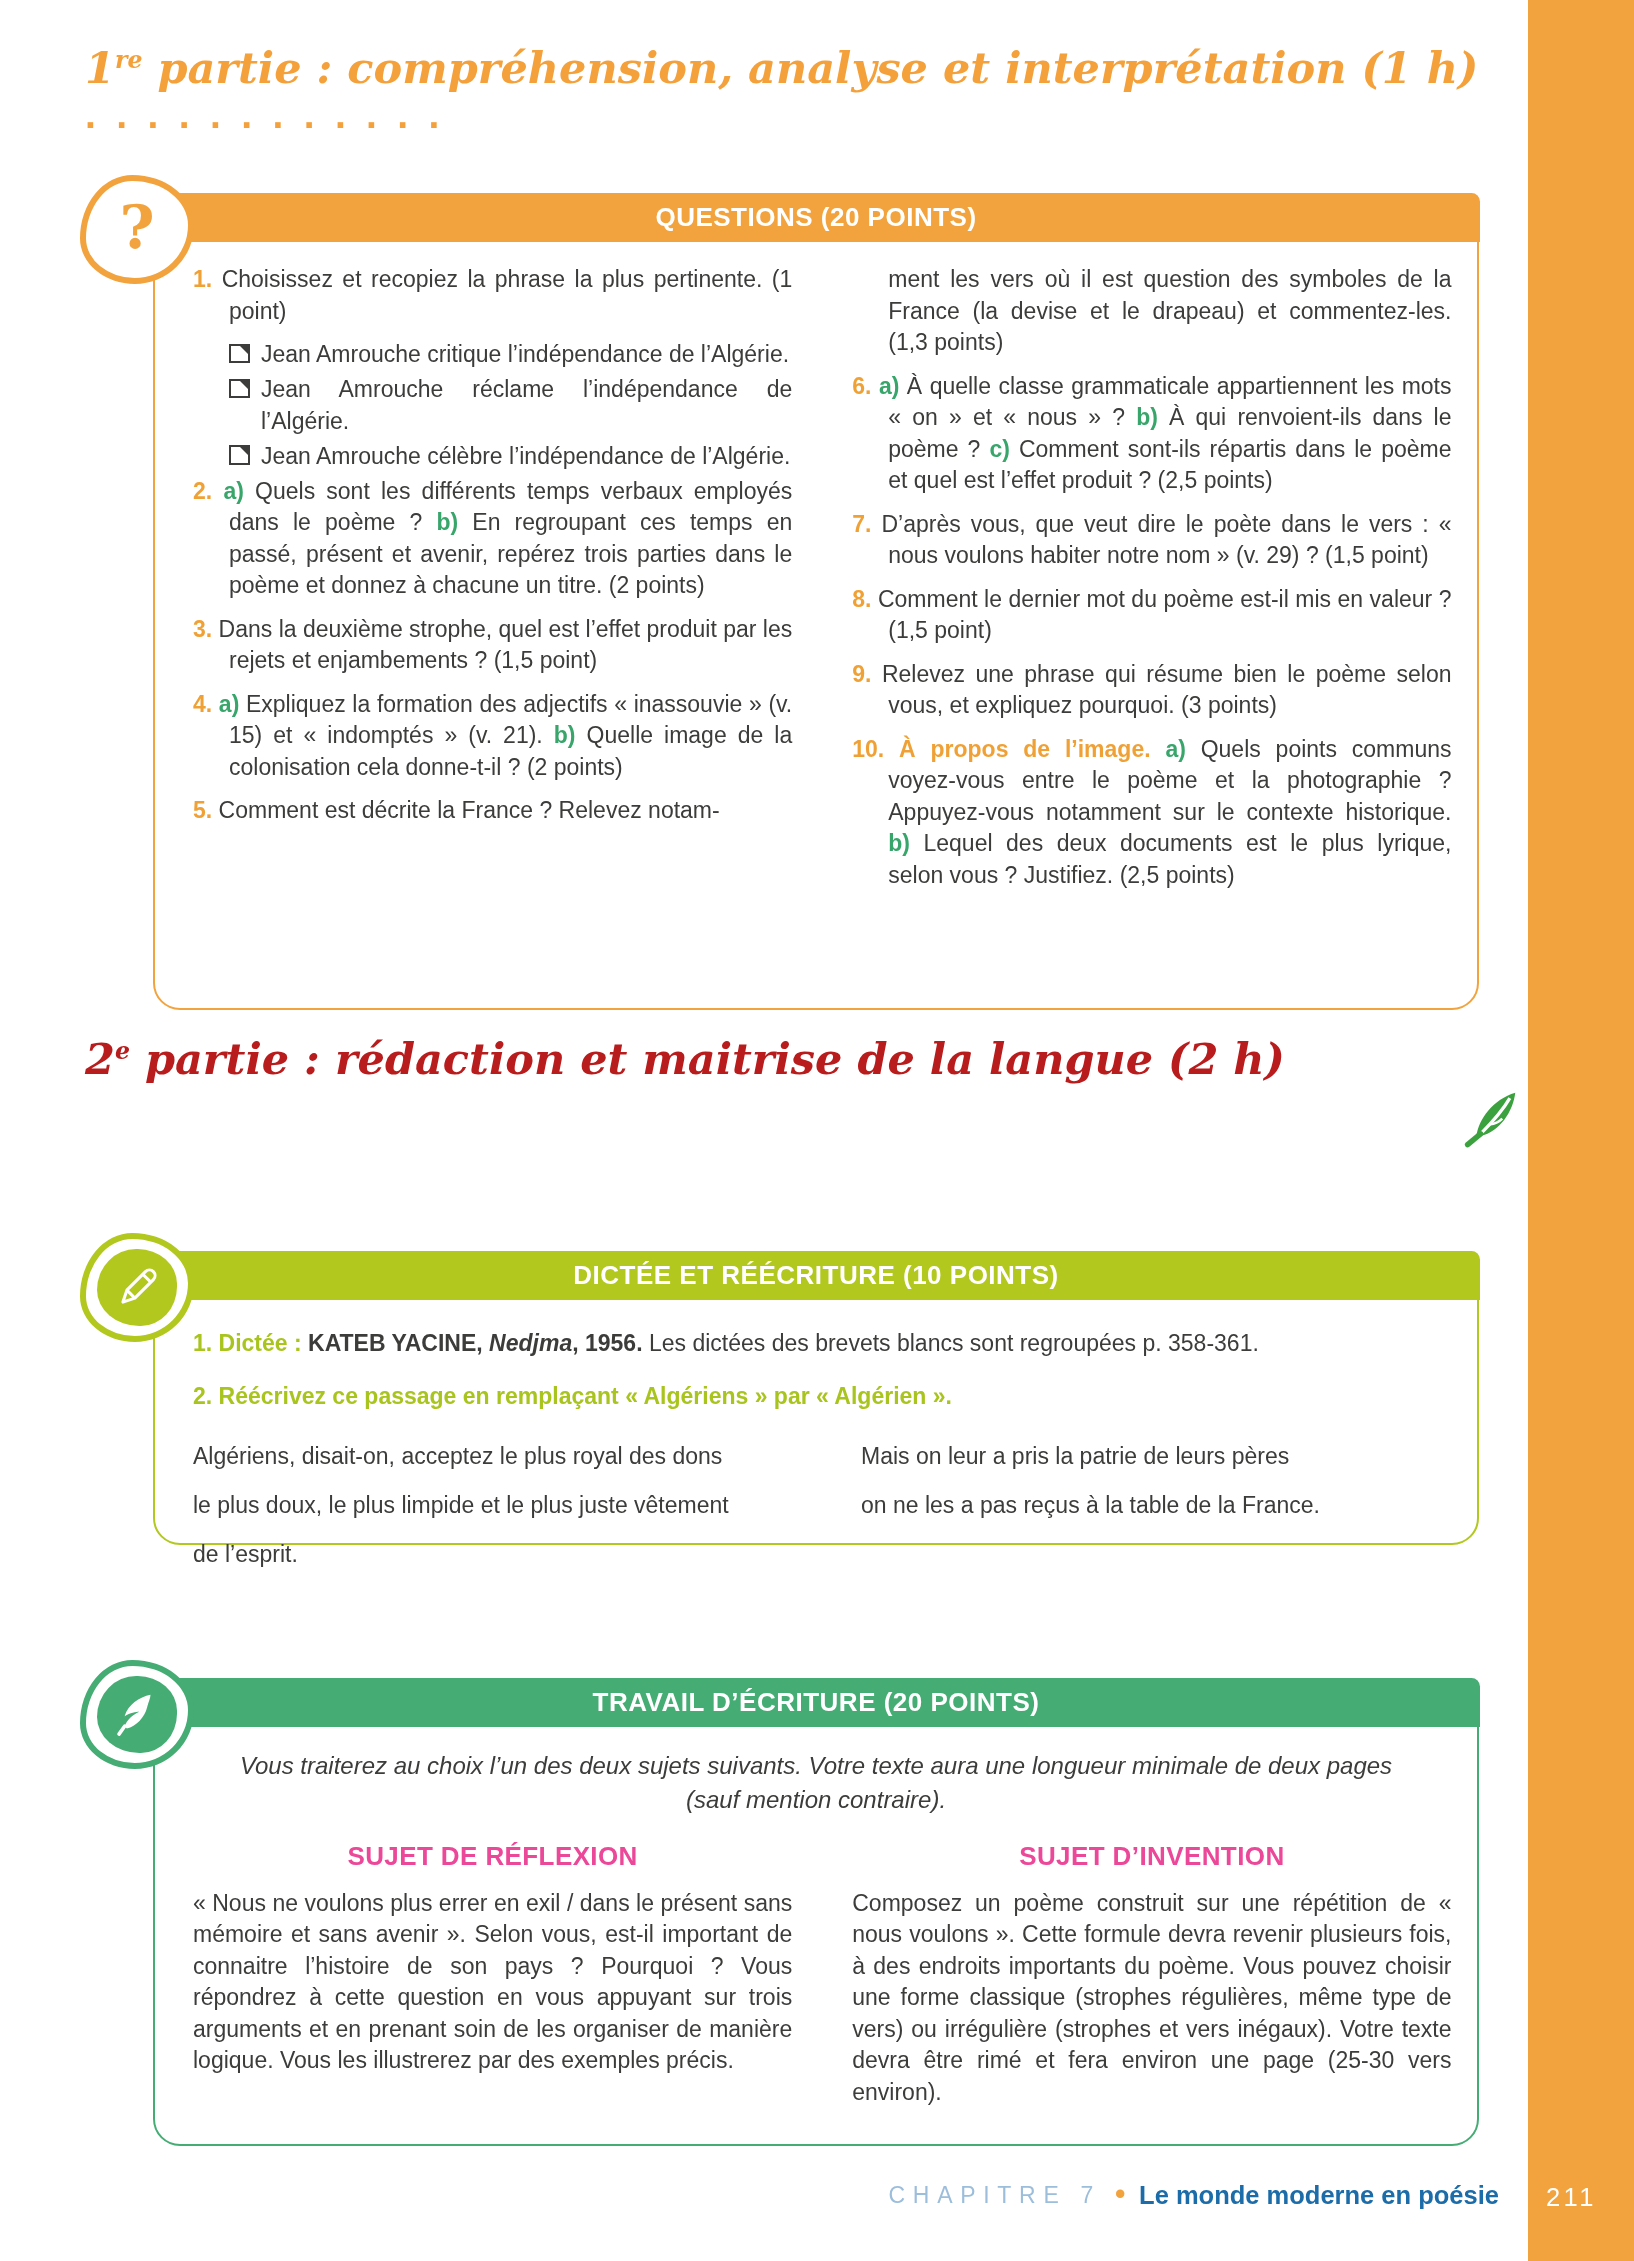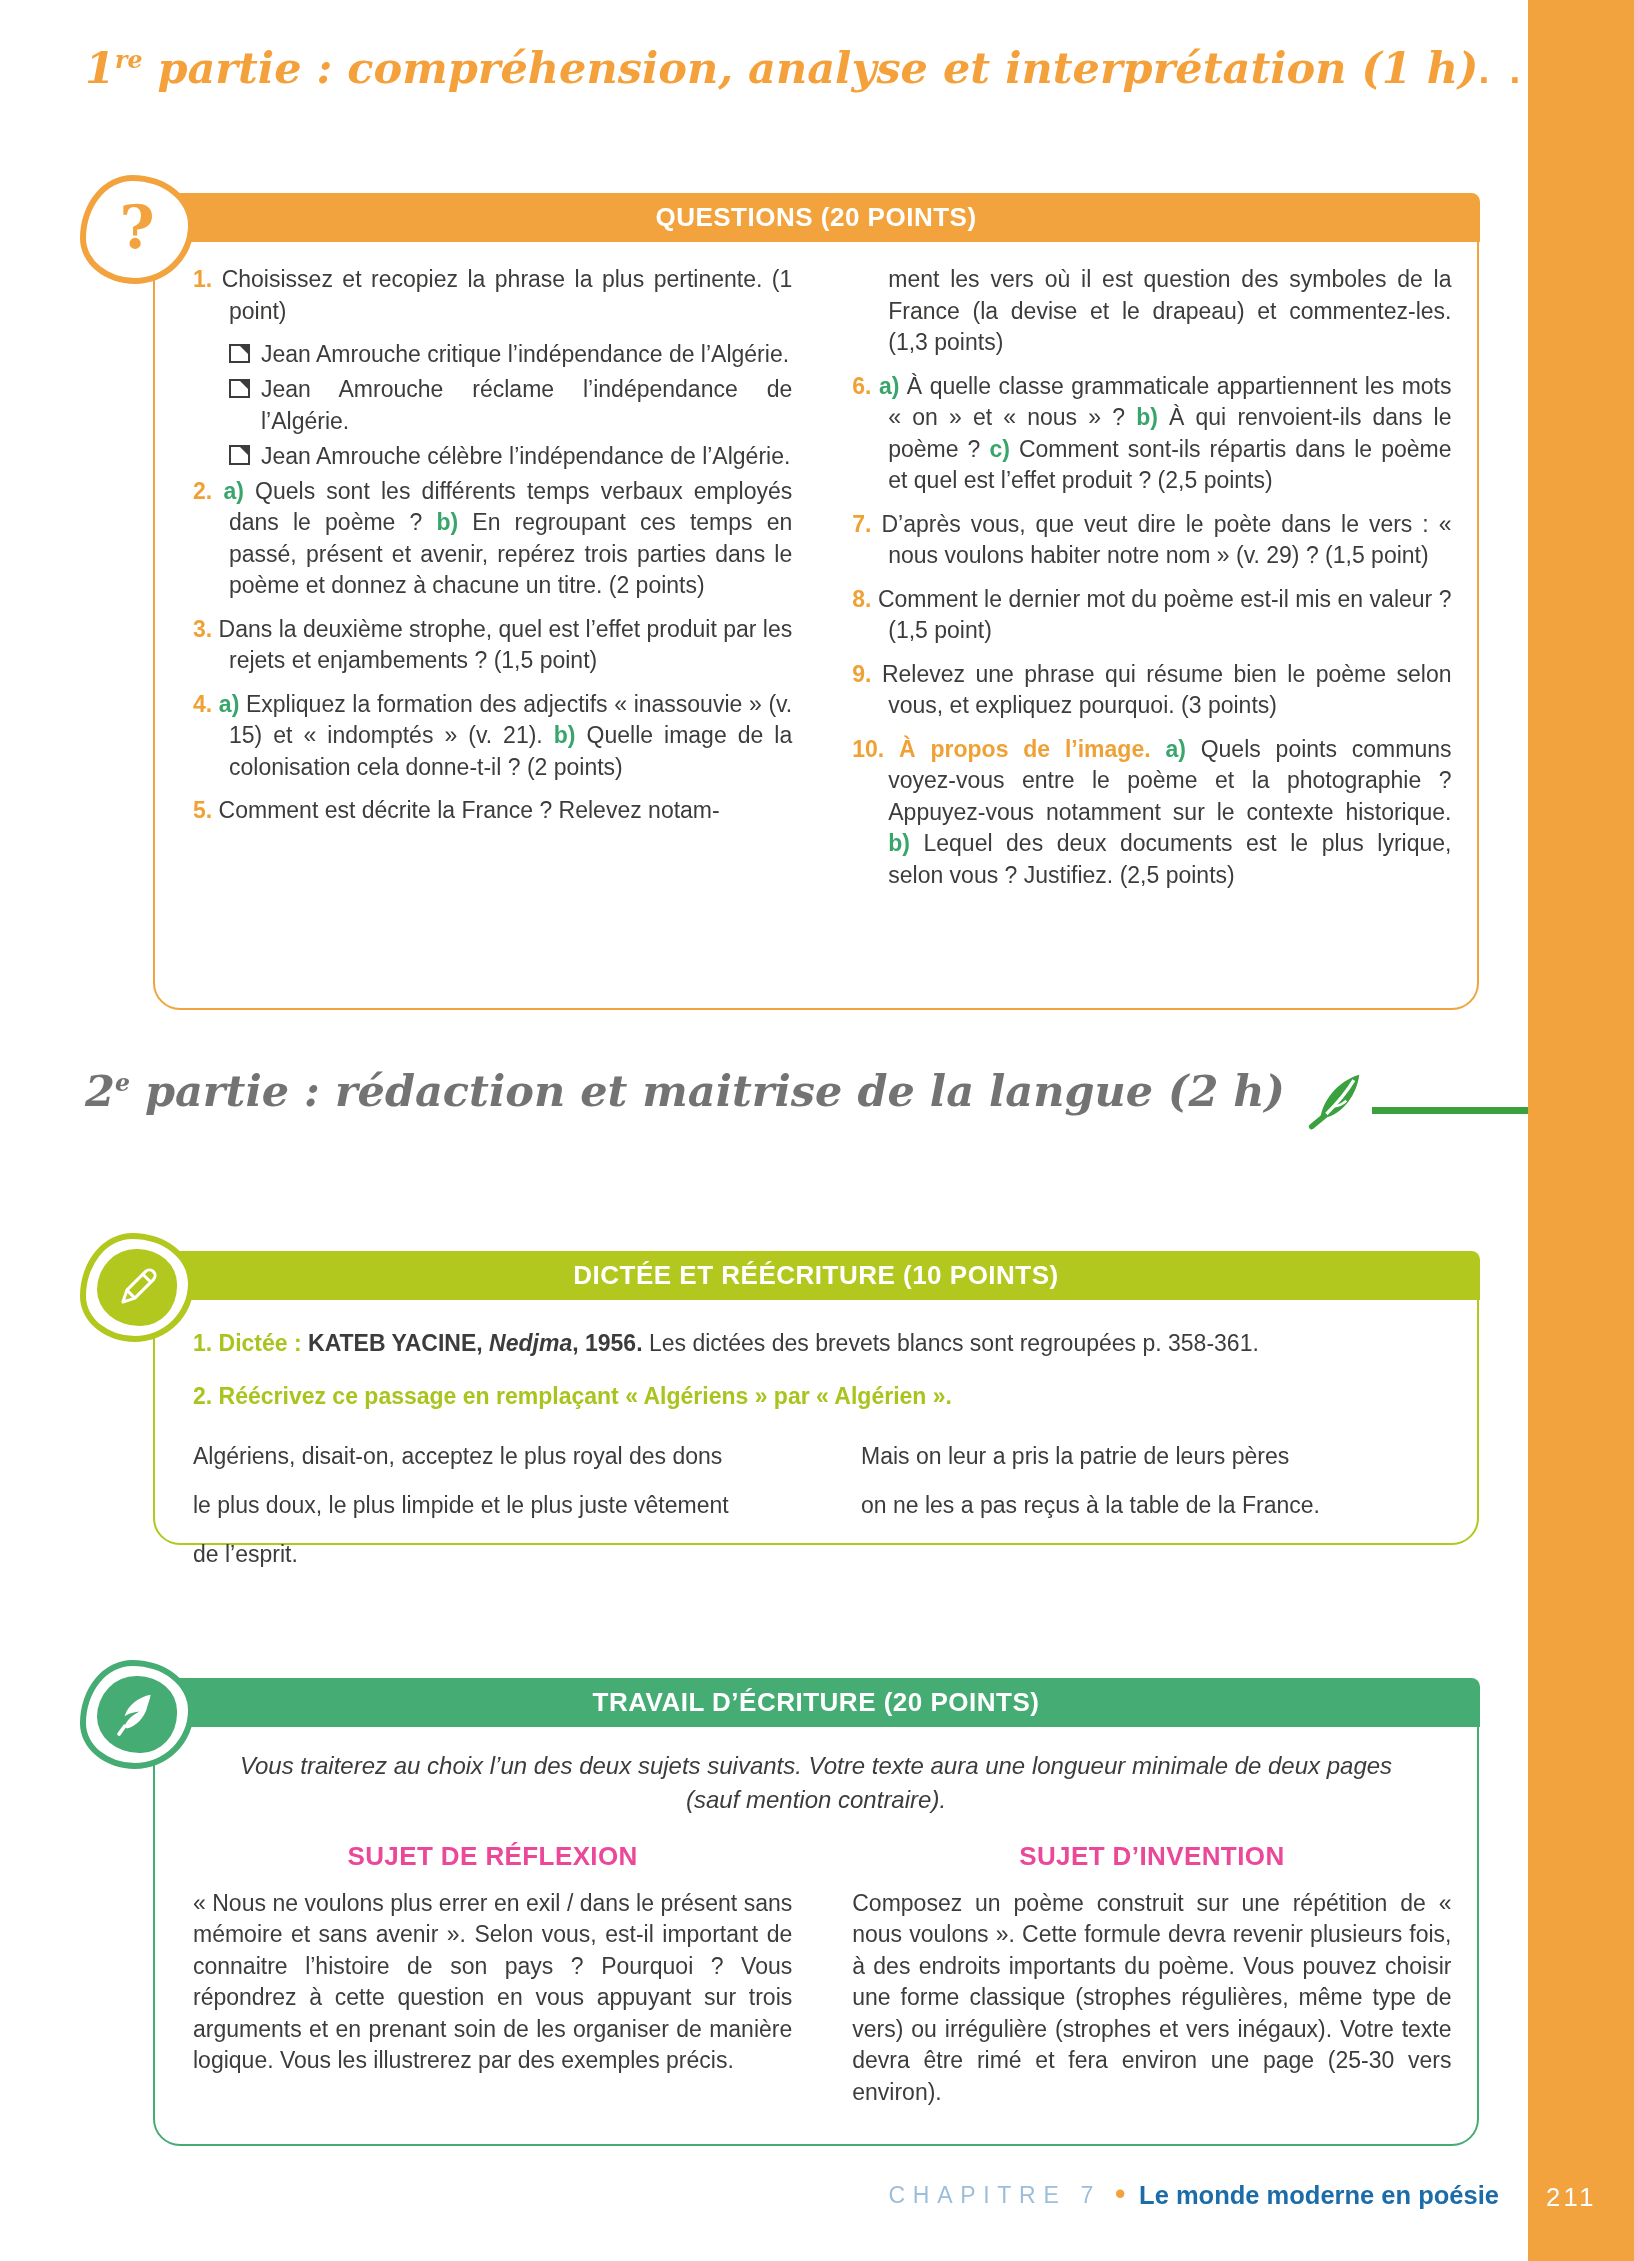--- a/index.html
+++ b/index.html
@@ -4,26 +4,26 @@
 <style>
   html,body { margin:0; padding:0; background:#ffffff; }
   .page {
     position:relative; width:1635px; height:2261px; background:#ffffff;
     font-family:"Liberation Sans", sans-serif; color:#3C3C3B; overflow:hidden;
   }
   
   .sidebar { position:absolute; left:1528px; top:0; width:106px; height:2261px; background:#F2A33E; }
 
   
-  .part-heading { position:absolute; left:85px; width:1443px; display:flex; align-items:baseline; }
+  .part-heading { position:absolute; left:85px; width:1443px; display:flex; align-items:baseline;flex-direction:column; }
   .script { font-family:"DejaVu Serif", serif; font-style:italic; font-weight:bold; font-size:43px; white-space:nowrap; }
   .script sup { font-size:0.55em; }
   #p1h { top:43px; color:#F4A13B; }
   #p1h .dots { flex:1; overflow:hidden; white-space:nowrap; font-size:39px; font-weight:bold; letter-spacing:20.4px; color:#F4A13B; }
-  #p2h { top:1066px; color:#737373;justify-content:space-between; }
+  #p2h { top:1034px; color:#b91c1c;justify-content:space-between; }
   .feather-wrap { align-self:flex-end; margin:0 3.4px -5.1px 19px; line-height:0; }
   .hline { flex:1; align-self:flex-end; border-bottom:7.7px solid #3BA13E; margin-bottom:12px; }
 
   
   .exo-box { position:absolute; left:153px; width:1326px; background:#fff; border:2.6px solid; border-radius:12px 12px 27px 27px; box-sizing:border-box; }
   .exo-bar { height:49px; margin:-2.6px -2.6px 0 -2.6px; border-radius:8.5px 8.5px 0 0; display:flex; align-items:center; justify-content:center;
              color:#fff; font-weight:bold; font-size:26px; letter-spacing:0.5px; }
   .exo-blob { position:absolute; left:-75px; top:-21px; width:114px; height:109px; background:#fff; border:6px solid;
               border-radius:46% 54% 52% 48% / 58% 46% 54% 42%; display:flex; align-items:center; justify-content:center; z-index:2; box-sizing:border-box;}
   .blob-inner { width:80px; height:77px; border-radius:50% 50% 46% 54% / 54% 46% 52% 48%; display:flex; align-items:center; justify-content:center; }

